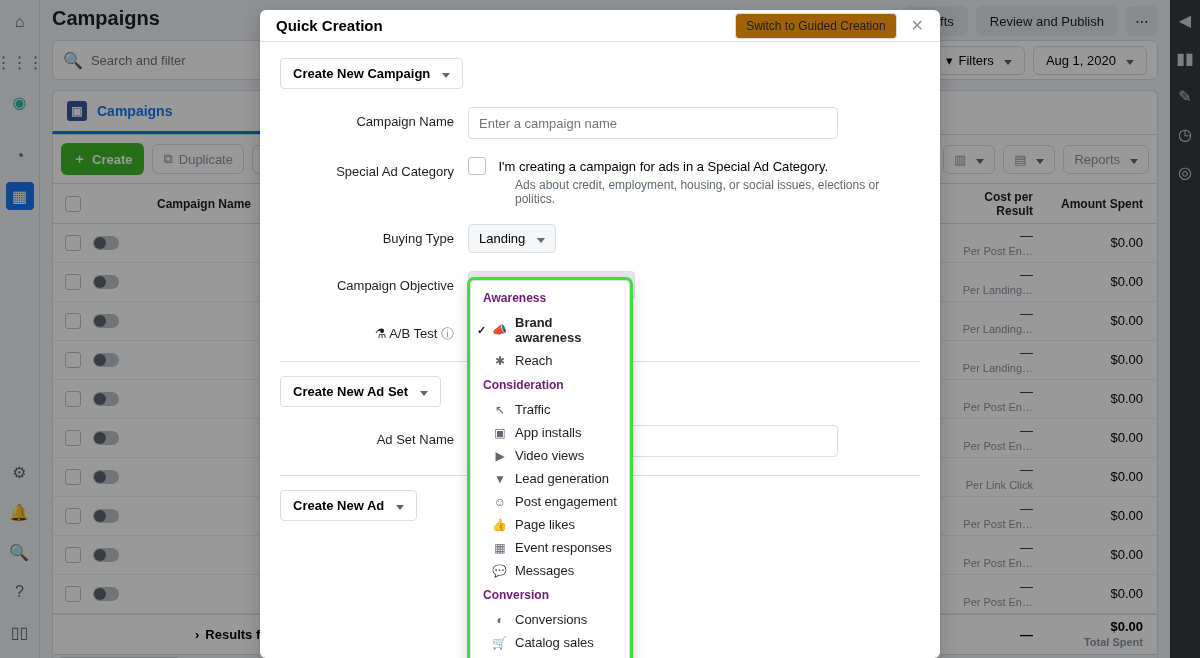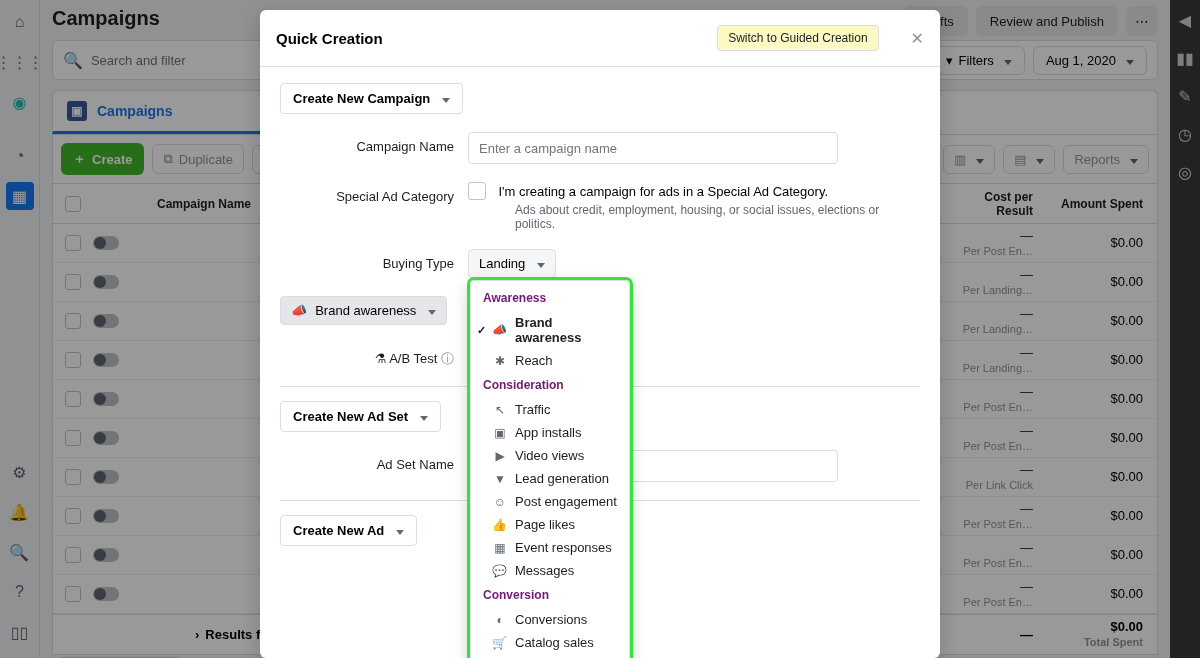--- a/index.html
+++ b/index.html
@@ -52,24 +52,24 @@
 .dash { color: #1c1e21; }
 .sub { font-size: 11px; color: #8d949e; display: block; margin-top: 1px; }
 .amt-col { display:flex; flex-direction:column; align-items:flex-end; line-height:14px;}
 
 .summary { display:flex; height:40px; align-items:center; font-size:13px; font-weight:600; border-top: 1px solid #dadde1;}
 .summary .c-name { padding-left: 52px; display:flex; align-items:center; gap:6px;}
 
 
 .overlay { position: absolute; inset: 0; background: rgba(0,0,0,0.4); }
 .modal { position: absolute; left: 260px; top: 10px; width: 680px; height: 648px; background: #fff; border-radius: 6px; box-shadow: 0 6px 20px rgba(0,0,0,0.2); overflow: hidden; display:flex; flex-direction:column;}
-.modal-header { height: 57px; border-bottom: 1px solid #dadde1; display:flex; align-items:center; padding: 0 16px; gap: 18px; }
+.modal-header { height: 32px; border-bottom: 1px solid #dadde1; display:flex; align-items:center; padding: 0 16px; }
 .modal-header h2 { font-size: 15px; font-weight: 700; }
 .mh-flex { flex: 1; }
-.switch-link { border:1px solid #dadde1; border-radius:4px; padding:5px 10px; font-size:12px; color:#1c1e21; cursor:pointer; background:#fef9c3;}
+.switch-link { border:1px solid #dadde1; border-radius:4px; padding:5px 10px; font-size:12px; color:#1c1e21; cursor:pointer; background:#a16207;}
 .close-x { color:#8d949e; margin-left: 14px; cursor:pointer; font-size: 16px;}
 .modal-body { flex:1; overflow-y:auto; padding: 16px 20px; }
 
 .section-dd { display:inline-flex; align-items:center; gap:8px; border:1px solid #dadde1; border-radius:4px; padding: 7px 12px; font-size:13px; font-weight:600; cursor:pointer; margin-bottom: 18px;}
 .form-row { display:flex; align-items:flex-start; margin-bottom: 18px; }
 .form-label { width: 188px; text-align:right; font-size: 13px; color:#1c1e21; padding-top: 7px; padding-right: 14px; }
 .form-field { flex:1; }
 .text-input { width: 370px; height: 32px; border:1px solid #dadde1; border-radius:4px; padding: 0 10px; font-size:13px; }
 .chk-inline { width:18px; height:18px; border:1px solid #bec3c9; border-radius:3px; display:inline-block; vertical-align:top; margin-right:8px; cursor:pointer;}
 .help-text { font-size:12px; color:#606770; margin-top:3px;margin-left:47px;}
@@ -435,20 +435,21 @@
 
     <div class="form-row">
       <div class="form-label">Buying Type</div>
       <div class="form-field"><div class="select-dd">
             <span>Landing</span>
             <span class="chev"></span>
           </div></div>
     </div>
 
     <div class="form-row">
+      <div class="form-label">Campaign Objective</div>
       <div class="form-field"><div class="select-dd open">
             <span style="color:#8d949e">📣</span>
             <span>Brand awareness</span>
             <span class="chev"></span>
           </div></div>
     </div>
 
     <div class="form-row">
       <div class="form-label"><span>⚗</span> <span>A/B Test</span> <span style="color:#8d949e">ⓘ</span></div>
       <div class="form-field"></div>

